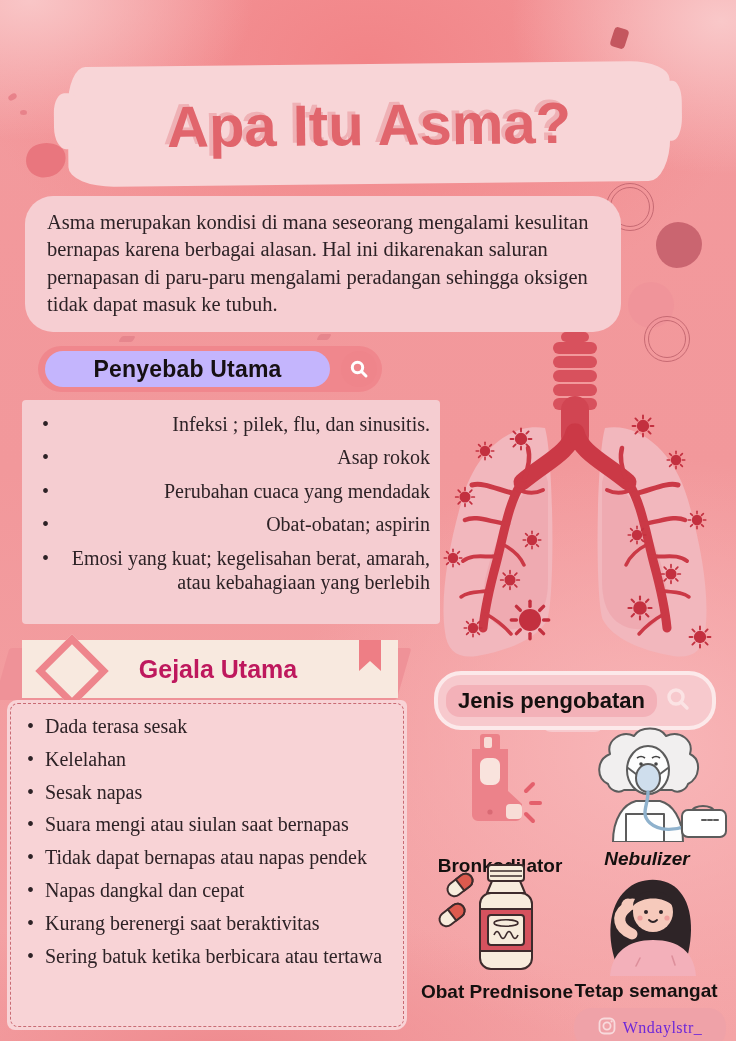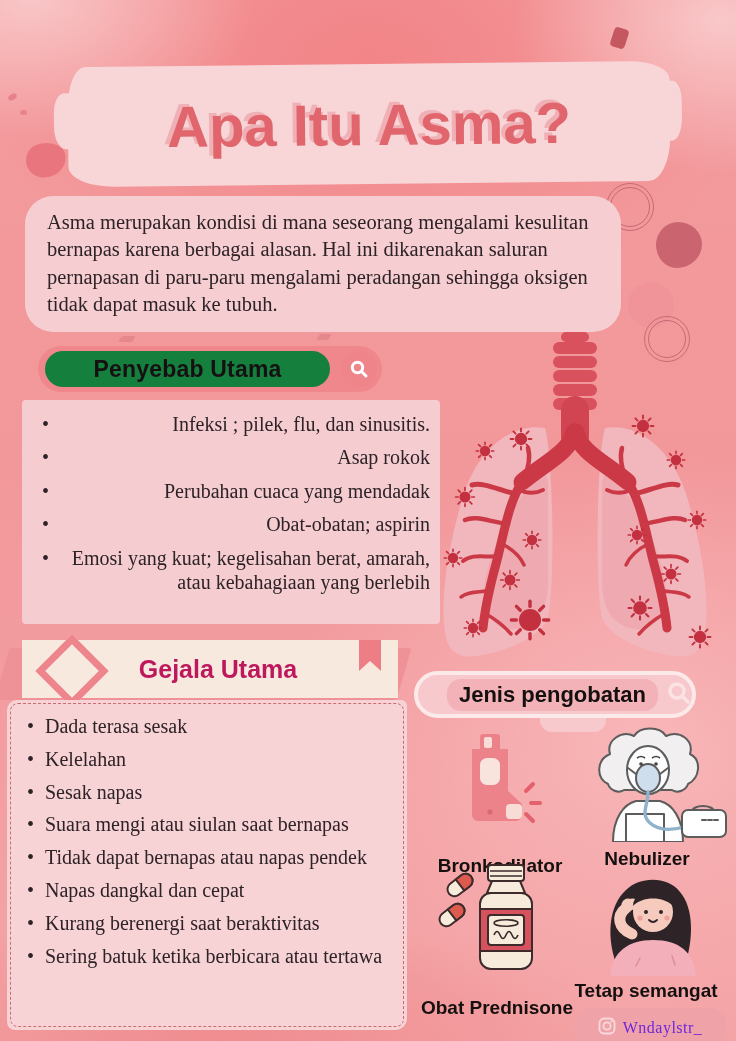--- a/index.html
+++ b/index.html
@@ -42,21 +42,21 @@
     background:#f8d5d7;border-radius:60% 40% 45% 55%;}
   .title{font-size:58px;font-weight:bold;letter-spacing:0;color:#e1656c;
     text-shadow:-4px -3px 0 rgba(231,148,153,.55);}
   
   .intro-box{position:absolute;left:25px;top:196px;width:596px;height:136px;background:#f6ced2;
     border-radius:28px;box-sizing:border-box;padding:13px 20px 0 22px;}
   .intro-text{font-family:"Liberation Serif",serif;font-size:20.5px;line-height:1.33;color:#2d2226;}
   
   .search-banner{position:absolute;left:38px;top:346px;width:344px;height:46px;background:#f0878d;
     border-radius:23px;}
-  .search-banner .inner{position:absolute;left:7px;top:5px;right:52px;bottom:5px;background:#15803d;
+  .search-banner .inner{position:absolute;left:7px;top:5px;right:52px;bottom:5px;background:#c4b5fd;
     border-radius:18px;display:flex;align-items:center;justify-content:center;}
   .search-banner .inner .h{font-size:23px;font-weight:bold;color:#161013;letter-spacing:.2px;}
   .search-banner .mag-circle{position:absolute;right:5px;top:5px;width:36px;height:36px;border-radius:50%;
     background:#ef858b;display:flex;align-items:center;justify-content:center;}
   
   .causes-box{position:absolute;left:22px;top:400px;width:418px;height:224px;background:#f5cdd1;
     border-radius:4px;box-sizing:border-box;padding:12px 10px 0 14px;}
   ul.blist{list-style:none;margin:0;padding:0;}
   ul.blist li{position:relative;padding-left:24px;font-family:"Liberation Serif",serif;
     color:#2d2226;}
@@ -73,36 +73,36 @@
   .diamond{position:absolute;left:46px;top:645px;width:38px;height:38px;background:#f8e9df;
     border:7px solid #ee858c;transform:rotate(45deg);}
   .bookmark{position:absolute;left:358px;top:640px;}
   
   .symptoms-box{position:absolute;left:7px;top:700px;width:400px;height:330px;background:#f8d3d6;
     border-radius:10px 6px 12px 8px;box-sizing:border-box;padding:14px 8px 0 14px;}
   .symptoms-box::after{content:"";position:absolute;inset:3px;border:1.6px dashed #c96b74;
     border-radius:8px;pointer-events:none;}
   .symptoms-box li{font-size:20px;line-height:1.24;margin-bottom:8px;}
   
-  .jenis-pill{position:absolute;left:414px;top:671px;width:282px;height:47px;background:#f7c9cd;
-    border:4px solid #fce9ea;border-radius:27px;box-sizing:border-box;display:flex;align-items:center;justify-content:flex-end;}
+  .jenis-pill{position:absolute;left:434px;top:671px;width:282px;height:59px;background:#f7c9cd;
+    border:4px solid #fce9ea;border-radius:27px;box-sizing:border-box;display:flex;align-items:center;}
   .jenis-pill .band{margin-left:8px;background:#f3b1b8;border-radius:14px;padding:3px 12px;}
   .jenis-pill .h{font-size:22px;font-weight:bold;color:#14100f;white-space:nowrap;}
   .jenis-pill .mag{margin-left:8px;}
   .jenis-tail{position:absolute;left:540px;top:716px;width:66px;height:16px;background:#f7c9cd;
     border-radius:0 0 12px 12px;}
   
   .t-cell{position:absolute;display:flex;flex-direction:column;align-items:center;}
   .t-label{font-size:19px;font-weight:bold;color:#14100f;white-space:nowrap;}
   .cell-bronko{left:430px;top:733px;width:140px;}
   .cell-nebu{left:566px;top:726px;width:162px;}
-  .cell-obat{left:422px;top:863px;width:150px;gap:16px;}
+  .cell-obat{left:422px;top:863px;width:150px;}
   .cell-girl{left:566px;top:868px;width:160px;}
   .cell-bronko .t-label{margin-top:22px;}
-  .cell-nebu .t-label{margin-top:2px;}
+  .cell-nebu .t-label{margin-top:2px;font-style:italic;}
   .cell-obat .t-label{margin-top:2px;}
   .cell-girl .t-label{margin-top:0px;}
   
   .ig-pill{position:absolute;left:574px;top:1008px;width:152px;height:40px;background:#efa2a8;
     border-radius:18px;display:flex;align-items:center;justify-content:center;gap:7px;}
   .ig-handle{font-family:"Liberation Serif",serif;font-size:16px;color:#6d28d9;letter-spacing:.5px;}
 </style>
 </head>
 <body>
 

